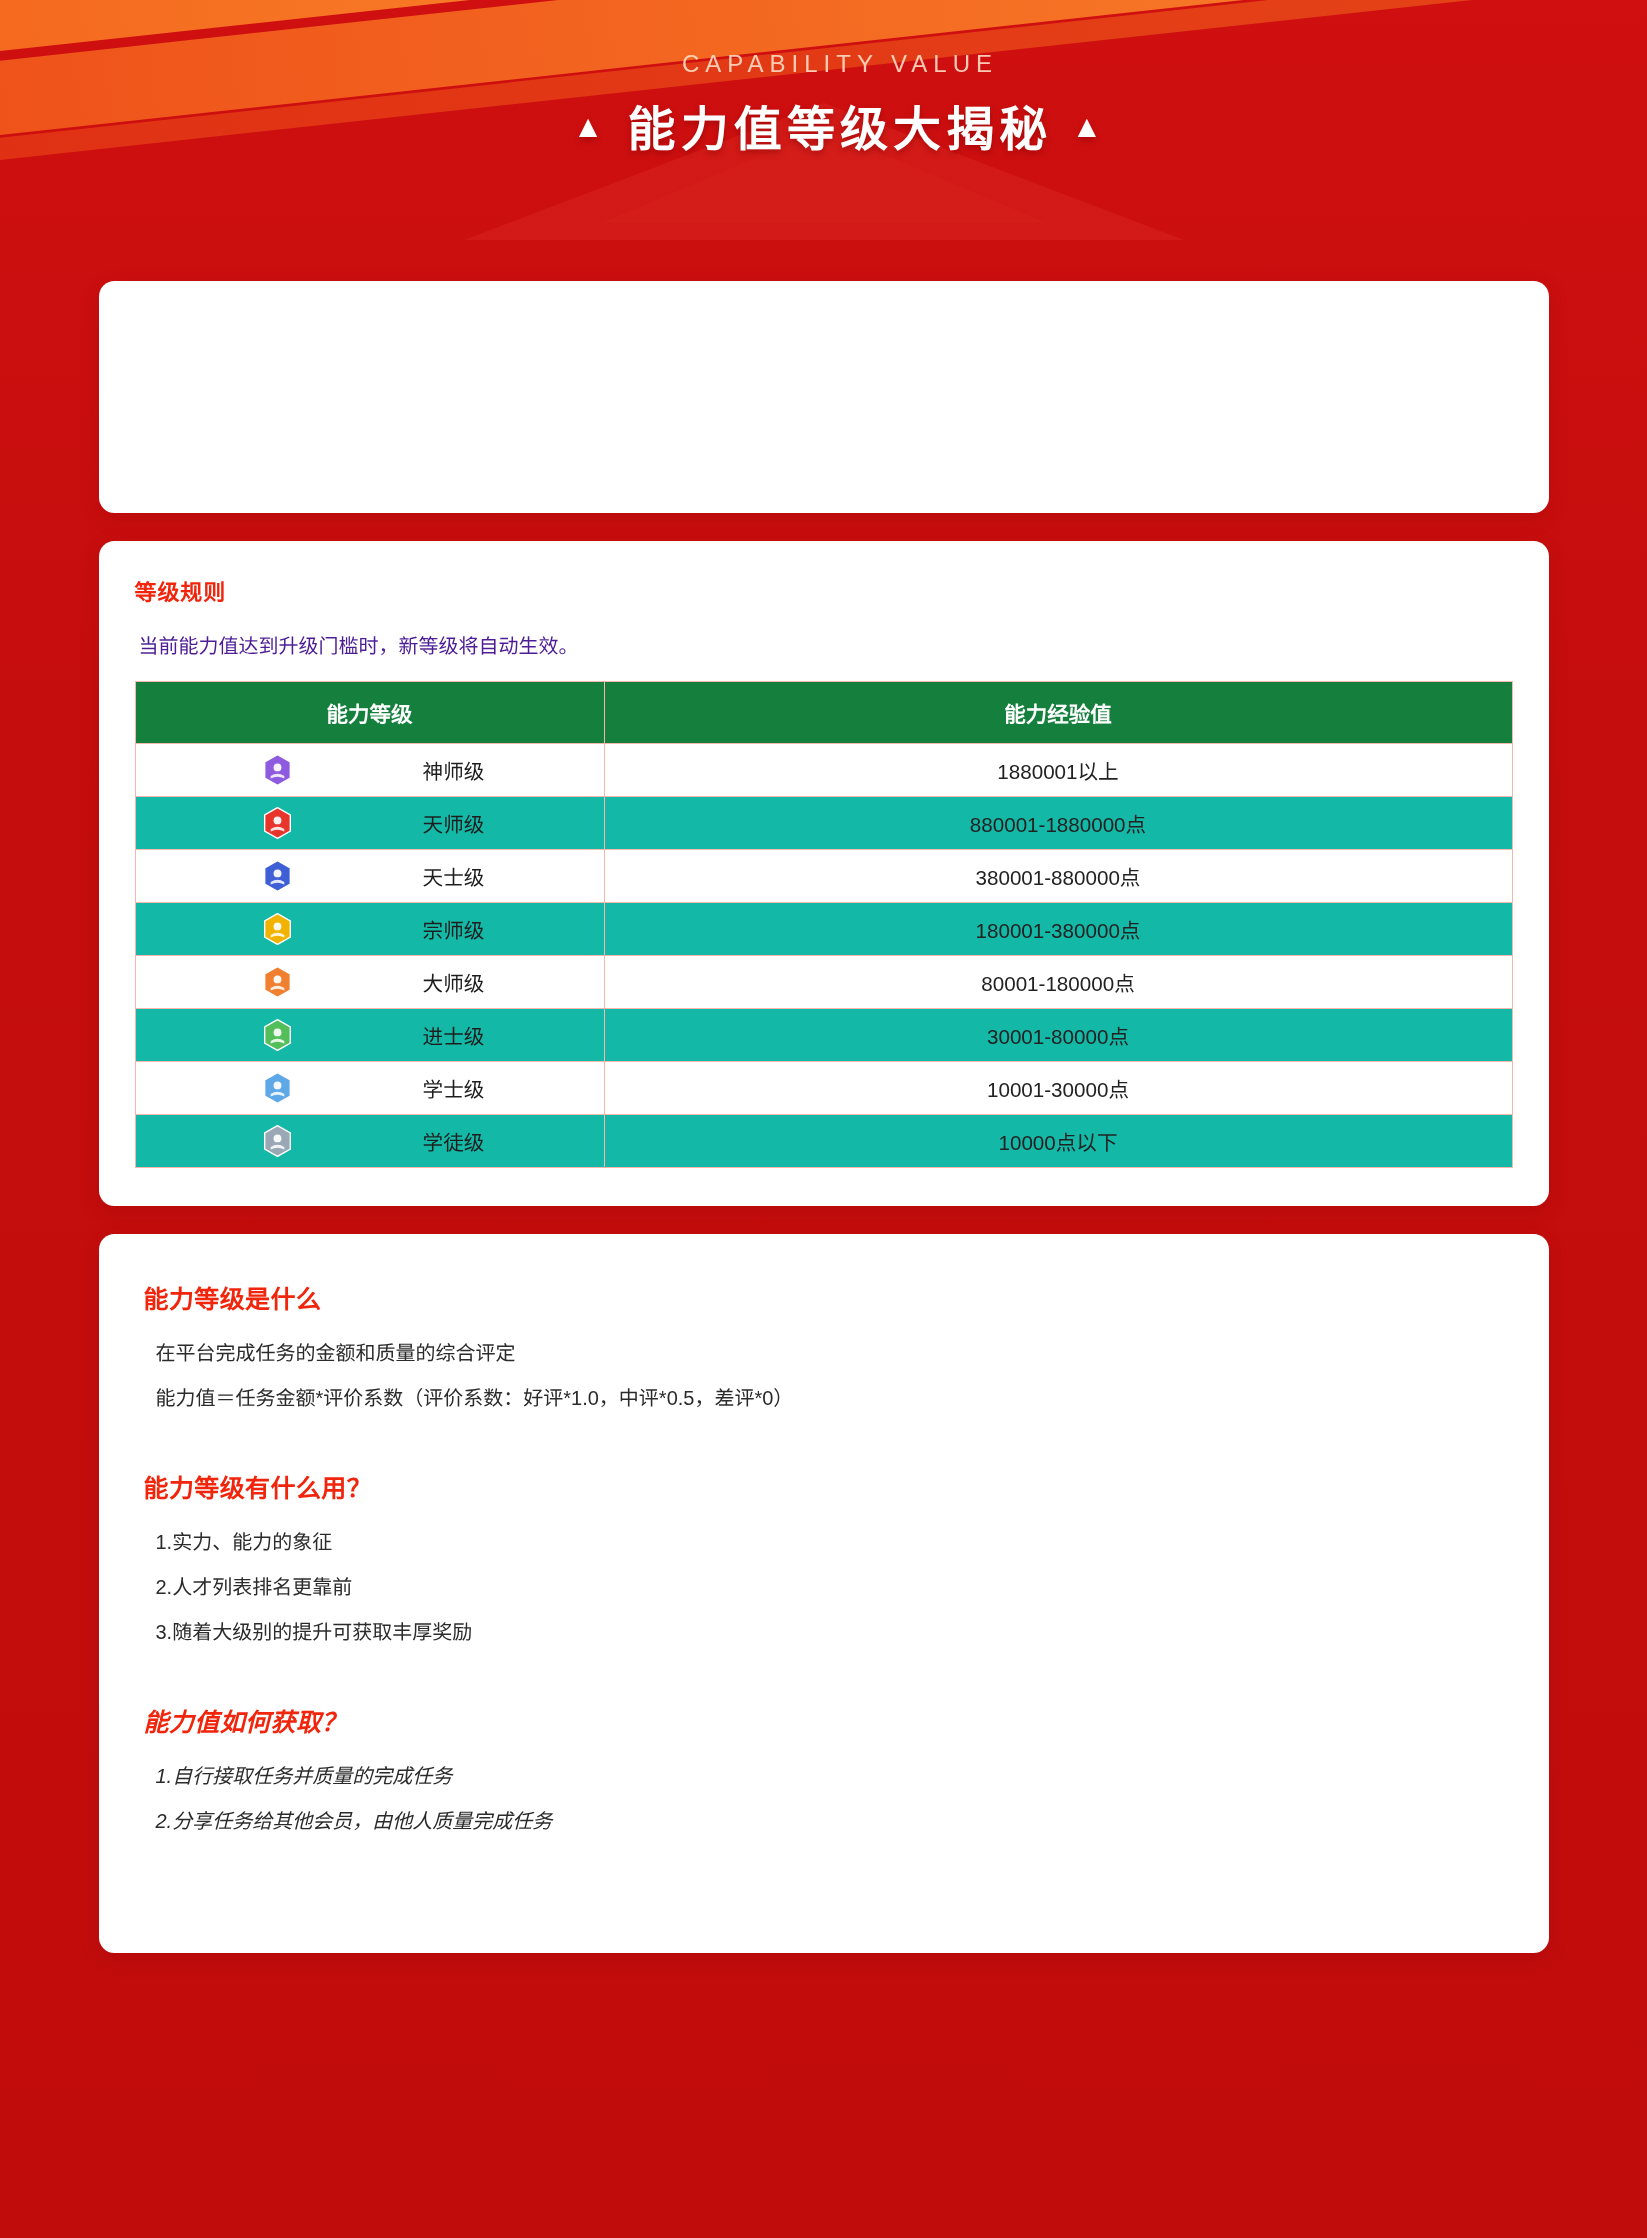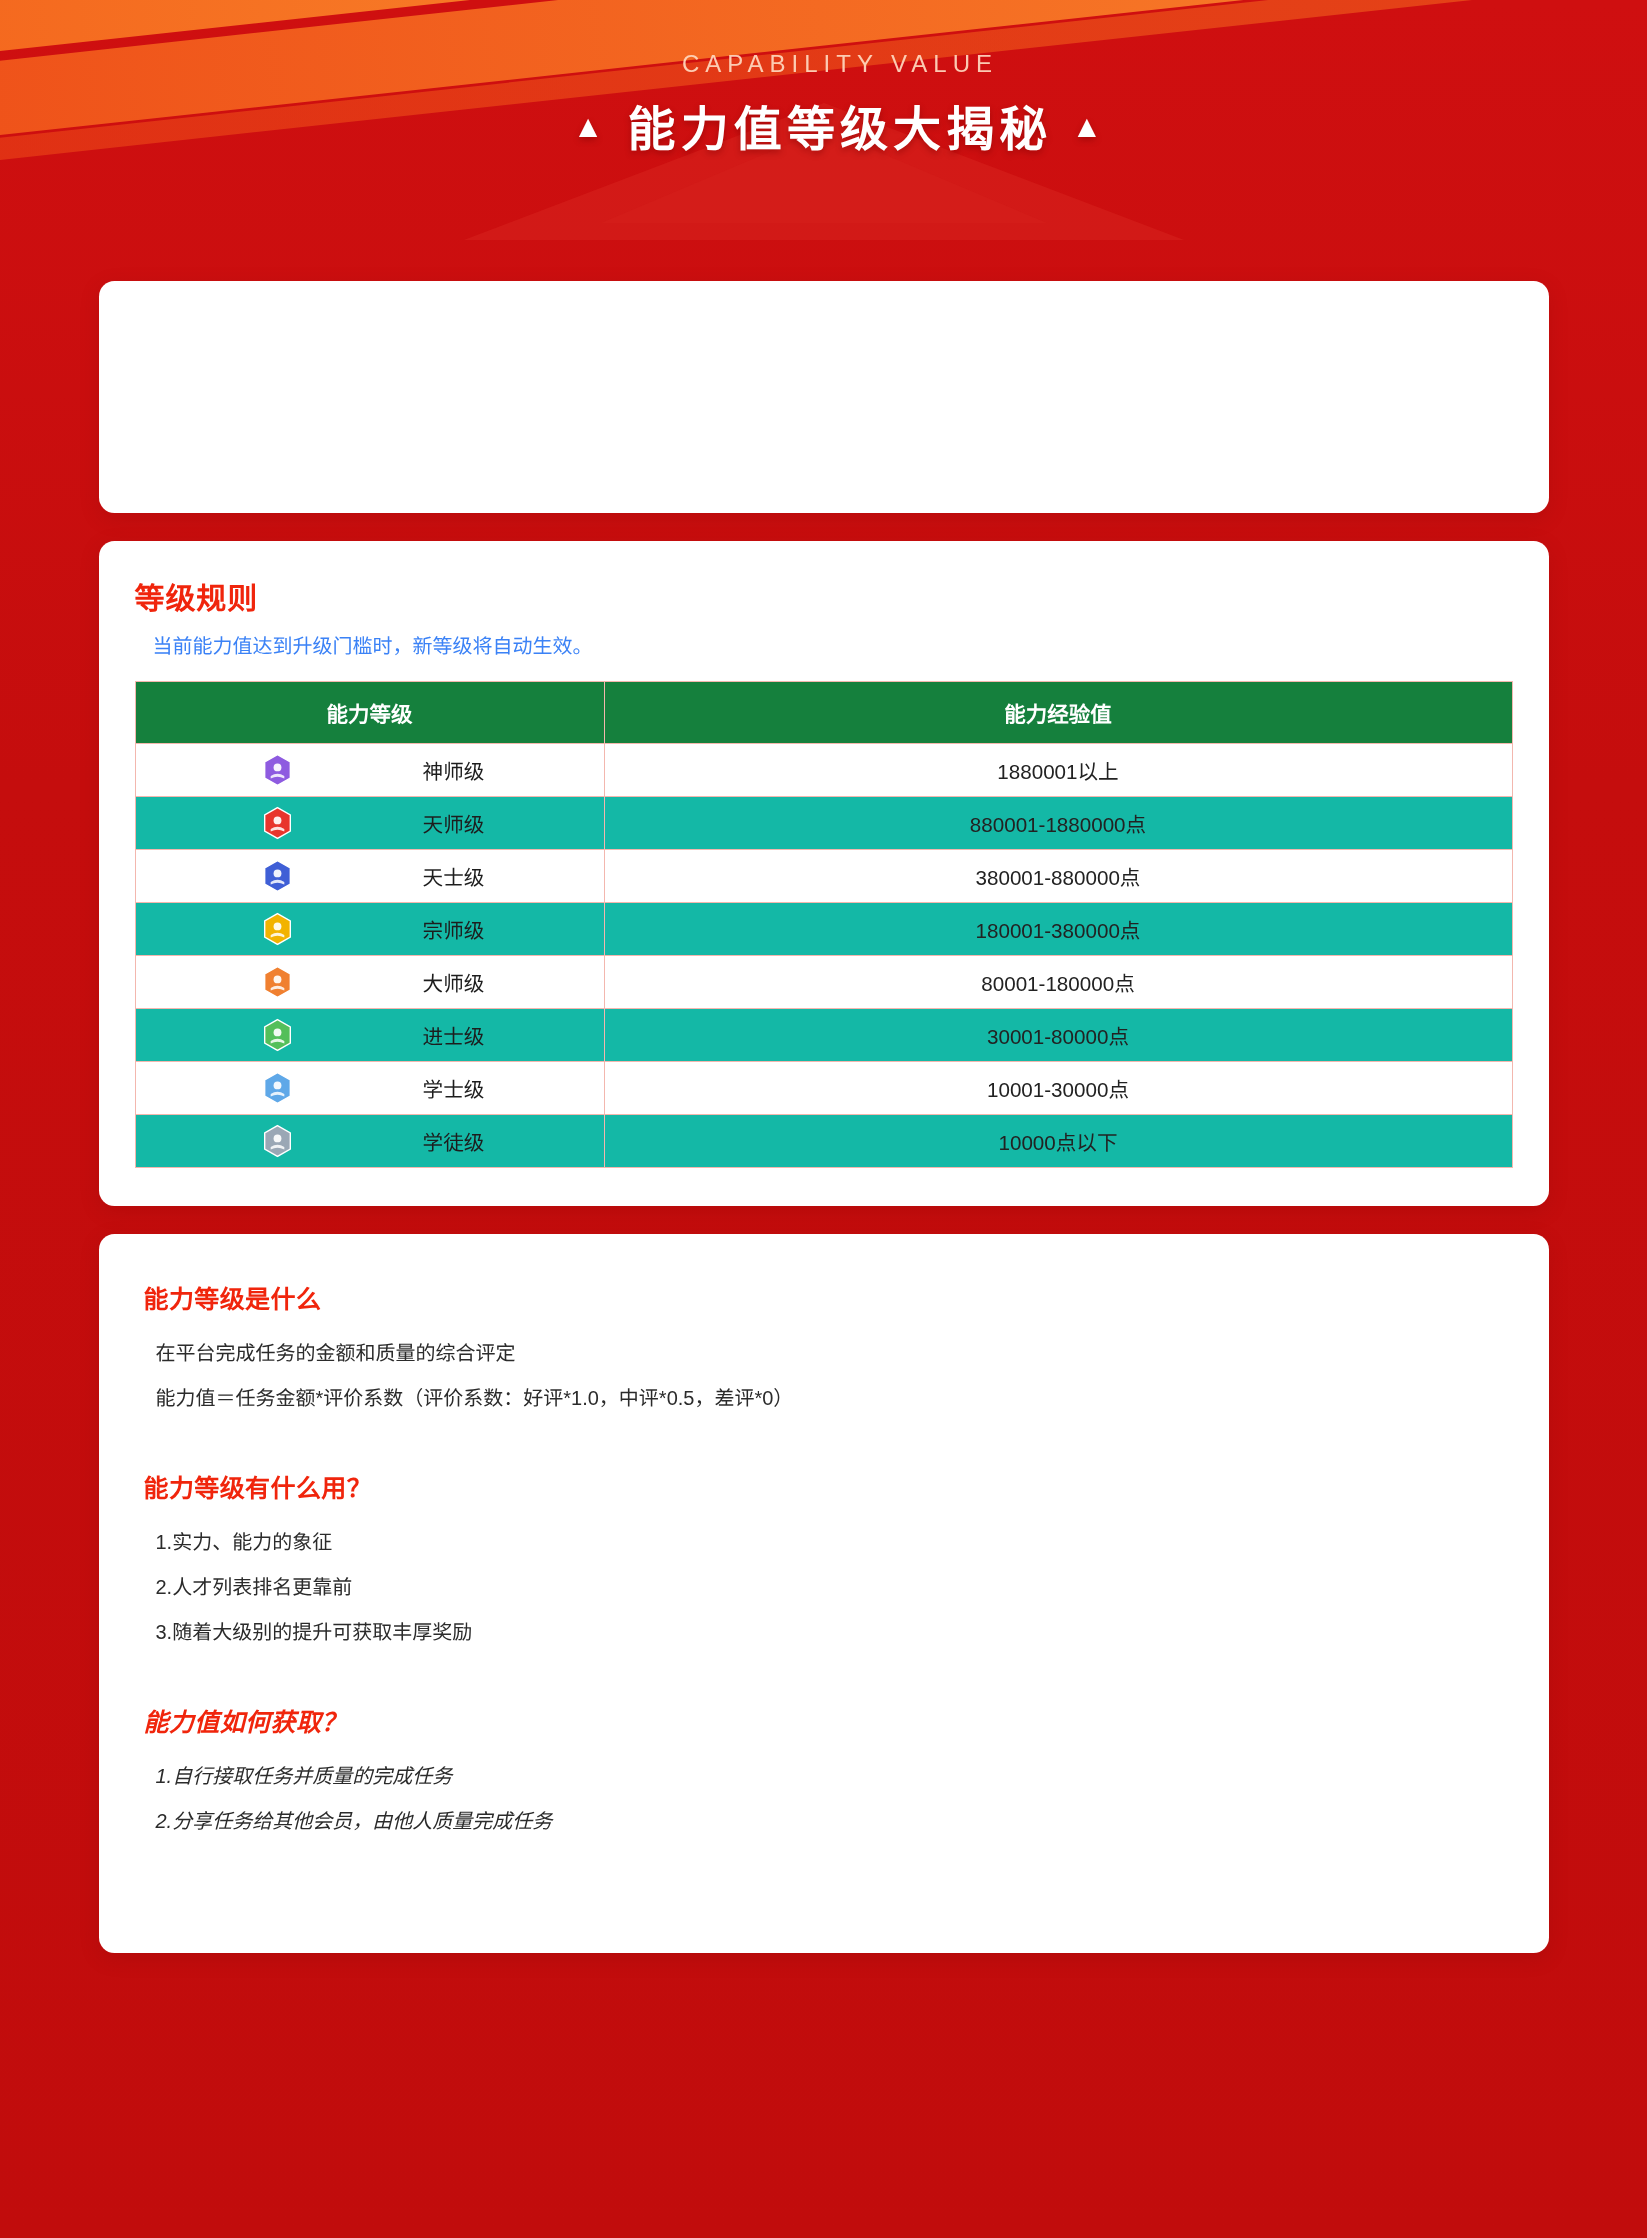--- a/index.html
+++ b/index.html
@@ -125,29 +125,29 @@
   }
   .card.rules-card {
     padding: 33px 36px 38px 36px;
   }
   .card.faq-card {
     padding: 45px 45px 103px 45px;
   }
 
   .section-title {
     color: #f0250c;
-    font-size: 30px;
+    font-size: 22px;
     font-weight: 700;
-    margin: 0 0 12px 0;
+    margin: 0 0 24px 0;
     letter-spacing: 0.9px;
   }
   .rules-note {
     font-size: 20px;
-    color: #3b82f6;
-    margin: 0 0 22px 18px;
+    color: #4c1d95;
+    margin: 0 0 22px 4px;
   }
 
   
   table.levels {
     width: 100%;
     border-collapse: collapse;
     border: 0.9px solid #f3b7ae;
     table-layout: fixed;
   }
   table.levels th {

